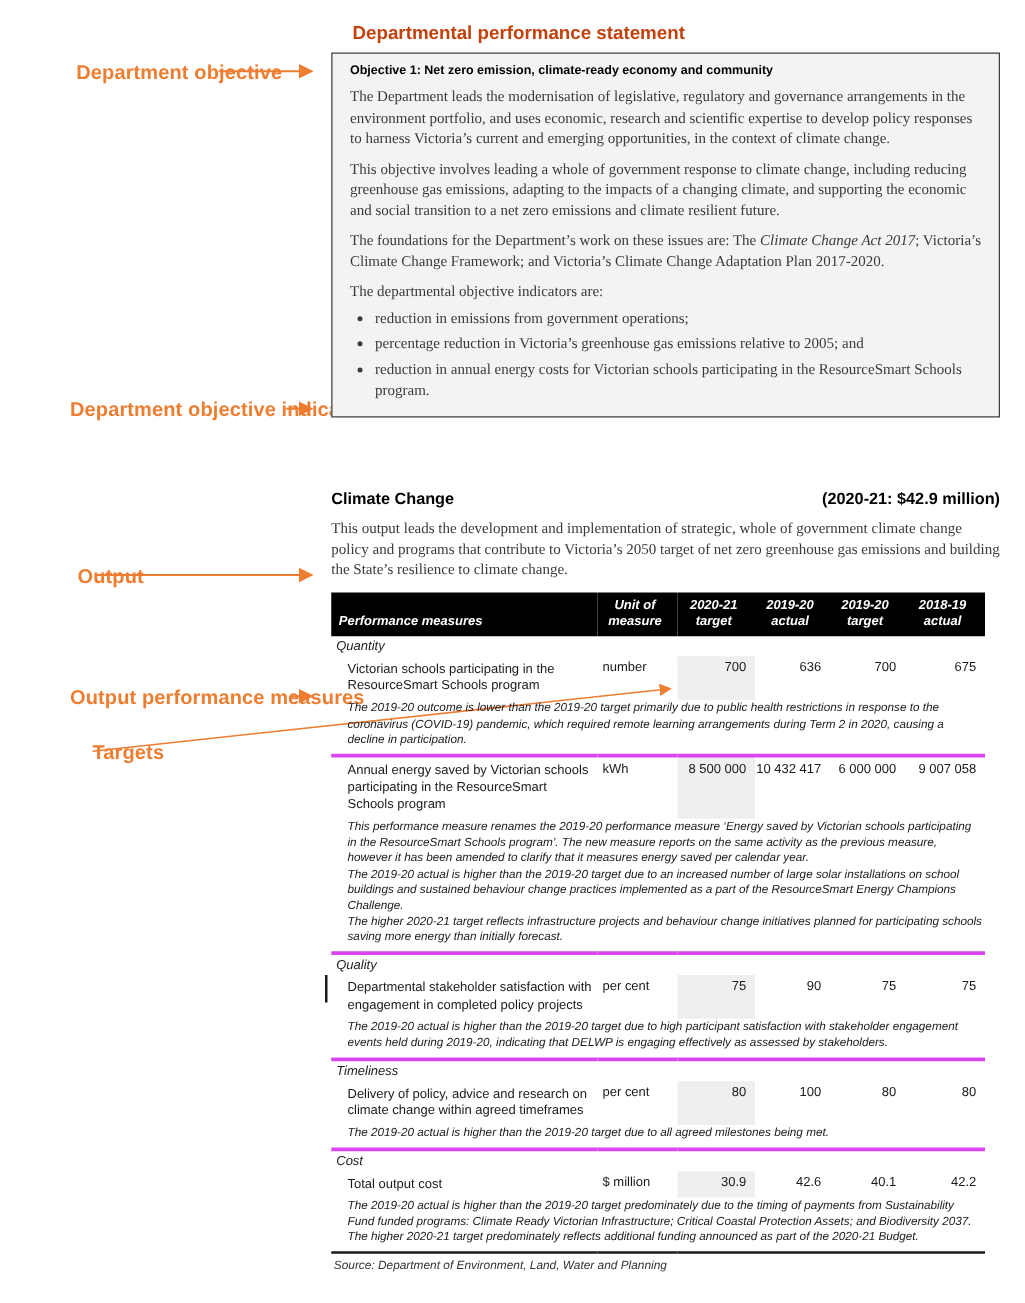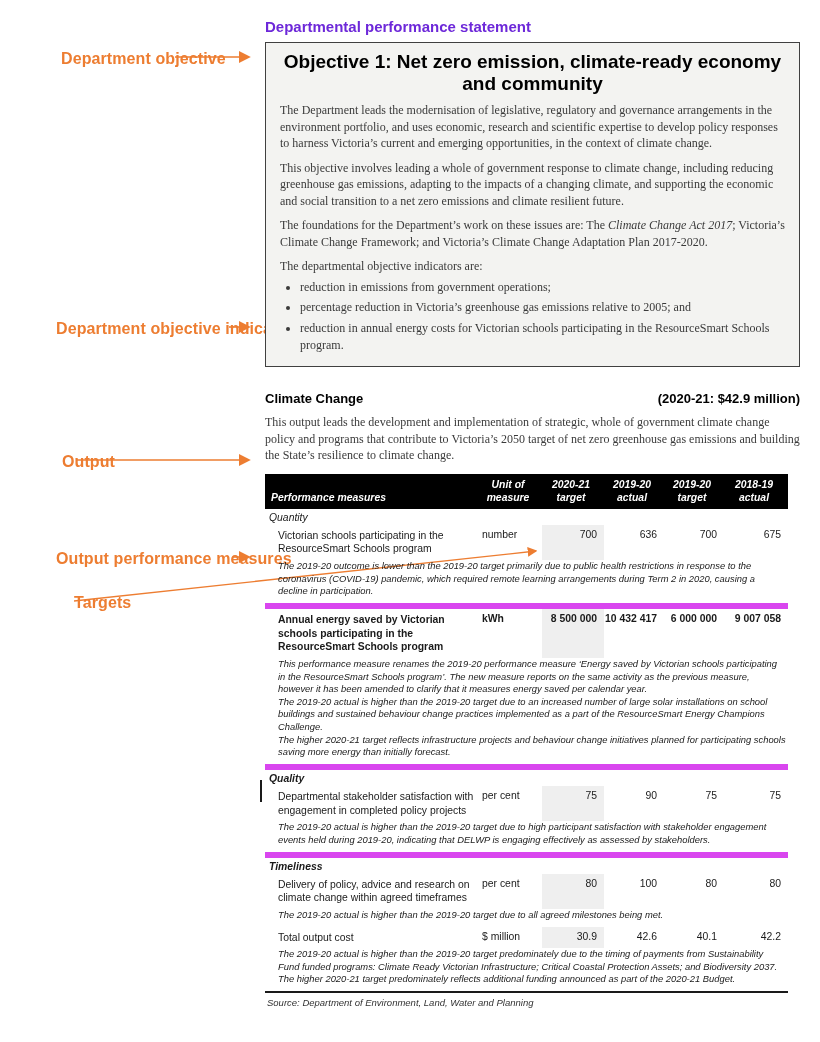--- a/index.html
+++ b/index.html
@@ -8,29 +8,29 @@
     font-family:"Liberation Sans", sans-serif; color:#1a1a1a; overflow:hidden;
   }
   
   .ann-label {
     position:absolute; color:#ED7D31; font-weight:bold; font-size:16px;
     white-space:nowrap; letter-spacing:0.1px;padding-left:44px;
   }
   .overlay { position:absolute; left:0; top:0; pointer-events:none; }
 
   
-  .page-title { position:absolute; left:265px; top:8px; width:535px;
-    font-size:15px; font-weight:bold; color:#6d28d9; }
+  .page-title { position:absolute; left:282px; top:8px; width:535px;
+    font-size:15px; font-weight:bold; color:#c2410c; }
 
   
   .objective-box {
     position:absolute; left:265px; top:42px; width:535px; box-sizing:border-box;
     border:1.5px solid #404040; background:#F3F3F1; padding:8px 14px 9px 14px;
   }
-  .objective-box h2 { font-size:19px; font-weight:bold; margin:0 0 7px 0; color:#000;text-align:center; }
+  .objective-box h2 { font-size:10px; font-weight:bold; margin:0 0 7px 0; color:#000; }
   .serif-p {
     font-family:"Liberation Serif", serif; font-size:12px; line-height:1.38;
     color:#3a3a3a; margin:0 0 8px 0;
   }
   .objective-box ul { margin:0; padding-left:20px; }
   .objective-box li {
     font-family:"Liberation Serif", serif; font-size:12px; line-height:1.38;
     color:#3a3a3a; margin:0 0 4px 0;
   }
 
@@ -54,21 +54,21 @@
   table.perf td { vertical-align:top; }
   td.measure { padding:4px 4px 4px 13px; line-height:1.32; }
   td.unit { padding:4px 2px 4px 4px; }
   td.num { text-align:right; padding:4px 7px 4px 0; white-space:nowrap; }
   td.target-cell { background:#EFEFEF; }
   tr.section-row td { font-style:italic; padding:3px 4px 2px 4px; }
   tr.note-row td { padding:0 2px 5px 13px; }
   tr.note-row div {
     font-style:italic; font-size:9.4px; line-height:1.34; color:#1a1a1a;
   }
-  tr.rule-top td { border-top:6px solid #d946ef;font-weight:bold; }
+  tr.rule-top td { border-top:3px solid #d946ef; }
   .source-line {
     font-style:italic; font-size:9.5px; color:#333; margin-top:4px; padding-left:2px;
   }
   .stray-mark { position:absolute; left:260px; top:780px; width:2px; height:22px; background:#1a1a1a; }
 </style>
 </head>
 <body>
 
 <div class="page">
 
@@ -193,20 +193,23 @@
           <td class="num">100</td>
           <td class="num">80</td>
           <td class="num">80</td>
         </tr>
         <tr class="note-row">
           <td colspan="6">
             <div>The 2019-20 actual is higher than the 2019-20 target due to all agreed milestones being met.</div>
           </td>
         </tr>
 
+        <tr class="section-row rule-top">
+          <td colspan="6">Cost</td>
+        </tr>
         <tr class="measure-row">
           <td class="measure">Total output cost</td>
           <td class="unit">$ million</td>
           <td class="num target-cell">30.9</td>
           <td class="num">42.6</td>
           <td class="num">40.1</td>
           <td class="num">42.2</td>
         </tr>
         <tr class="note-row">
           <td colspan="6">

